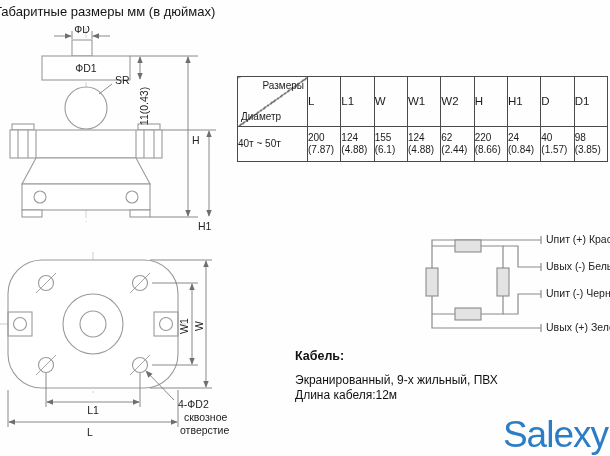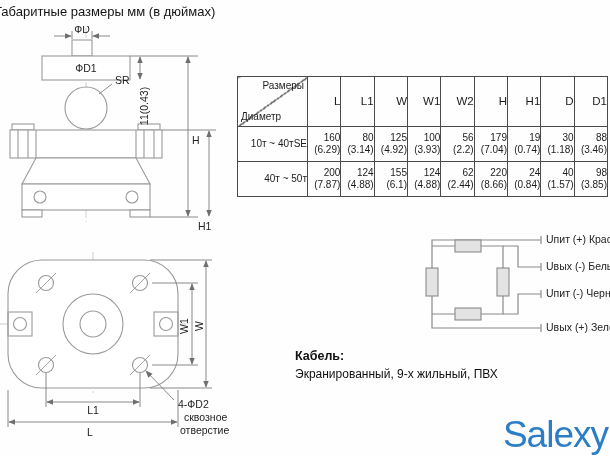--- a/index.html
+++ b/index.html
@@ -2,42 +2,42 @@
 <html><head>
 <meta charset="utf-8">
 <style>
   html,body{margin:0;padding:0}
   body{width:610px;height:456px;background:#ffffff;font-family:"Liberation Sans","DejaVu Sans",sans-serif}
   .page{position:relative;width:610px;height:456px;overflow:hidden;background:#fefefe;color:#1c1c1c}
   .title{position:absolute;left:-5px;top:4px;font-size:13px;color:#141414;white-space:nowrap}
 
   
   .dims{position:absolute;left:237px;top:76px;width:371px;border-collapse:collapse;table-layout:fixed}
-  .dims td{border:1px solid #4a4a4a;text-align:right;vertical-align:middle;padding:0;
+  .dims td{border:1px solid #4a4a4a;text-align:left;vertical-align:middle;padding:0;
            font-size:10px;color:#1c1c1c;white-space:pre;line-height:1.22}
   .dims col.c0{width:70px}
   .dims tr{height:35px}
   .dims tr.hd{height:36px}
   .dims td.colh{font-size:11.5px}
   .dims td.rowl{font-size:10px}
   td.corner{position:relative;
     background:linear-gradient(to bottom right,
       transparent calc(50% - 0.6px), #4a4a4a calc(50% - 0.6px),
       #4a4a4a calc(50% + 0.6px), transparent calc(50% + 0.6px));}
   td.corner .ct{position:absolute;top:3px;right:3px;font-size:10px}
   td.corner .cb{position:absolute;bottom:3px;left:3px;font-size:10px}
 
   svg{position:absolute;overflow:hidden}
   svg text{font-family:"Liberation Sans","DejaVu Sans",sans-serif;fill:#222;font-size:10.5px}
   .sideview{left:2px;top:26px}
   .bottomview{left:0;top:250px}
   .bridge{left:408px;top:228px}
 
   .cable{position:absolute;left:295px;top:349px;font-size:12px;line-height:15.5px;color:#111}
-  .cable .hd{font-weight:bold;font-size:12.5px;margin-bottom:2px}
+  .cable .hd{font-weight:bold;font-size:12.5px;margin-bottom:8px}
 
   .wm{position:absolute;right:2px;bottom:0;font-size:37px;font-weight:normal;
       color:#2b7dc6;letter-spacing:-1px}
 </style>
 </head>
 <body>
 
 <div class="page">
 
   <div class="title">Габаритные размеры мм (в дюймах)</div>
@@ -160,41 +160,20 @@
       <td class="colh">L1</td>
       <td class="colh">W</td>
       <td class="colh">W1</td>
       <td class="colh">W2</td>
       <td class="colh">H</td>
       <td class="colh">H1</td>
       <td class="colh">D</td>
       <td class="colh">D1</td>
     </tr>
     <tr>
-      <td class="rowl">10т ~ 40тSE</td>
-      <td>160
-(6.29)</td>
-      <td>80
-(3.14)</td>
-      <td>125
-(4.92)</td>
-      <td>100
-(3.93)</td>
-      <td>56
-(2.2)</td>
-      <td>179
-(7.04)</td>
-      <td>19
-(0.74)</td>
-      <td>30
-(1.18)</td>
-      <td>88
-(3.46)</td>
-    </tr>
-    <tr>
       <td class="rowl">40т ~ 50т</td>
       <td>200
 (7.87)</td>
       <td>124
 (4.88)</td>
       <td>155
 (6.1)</td>
       <td>124
 (4.88)</td>
       <td>62
@@ -234,17 +213,18 @@
     </g>
     <text x="138" y="15" font-size="10.5">Uпит (+) Красный</text>
     <text x="138" y="42" font-size="10.5">Uвых (-) Белый</text>
     <text x="138" y="69" font-size="10.5">Uпит (-) Черный</text>
     <text x="138" y="103" font-size="10.5">Uвых (+) Зеленый</text>
   </svg>
 
   <div class="cable">
     <div class="hd">Кабель:</div>
     <div>Экранированный, 9-х жильный, ПВХ</div>
+    <div>Длина кабеля:12м</div>
   </div>
 
   <div class="wm">Salexy</div>
 
 </div>
 
 </body></html>

